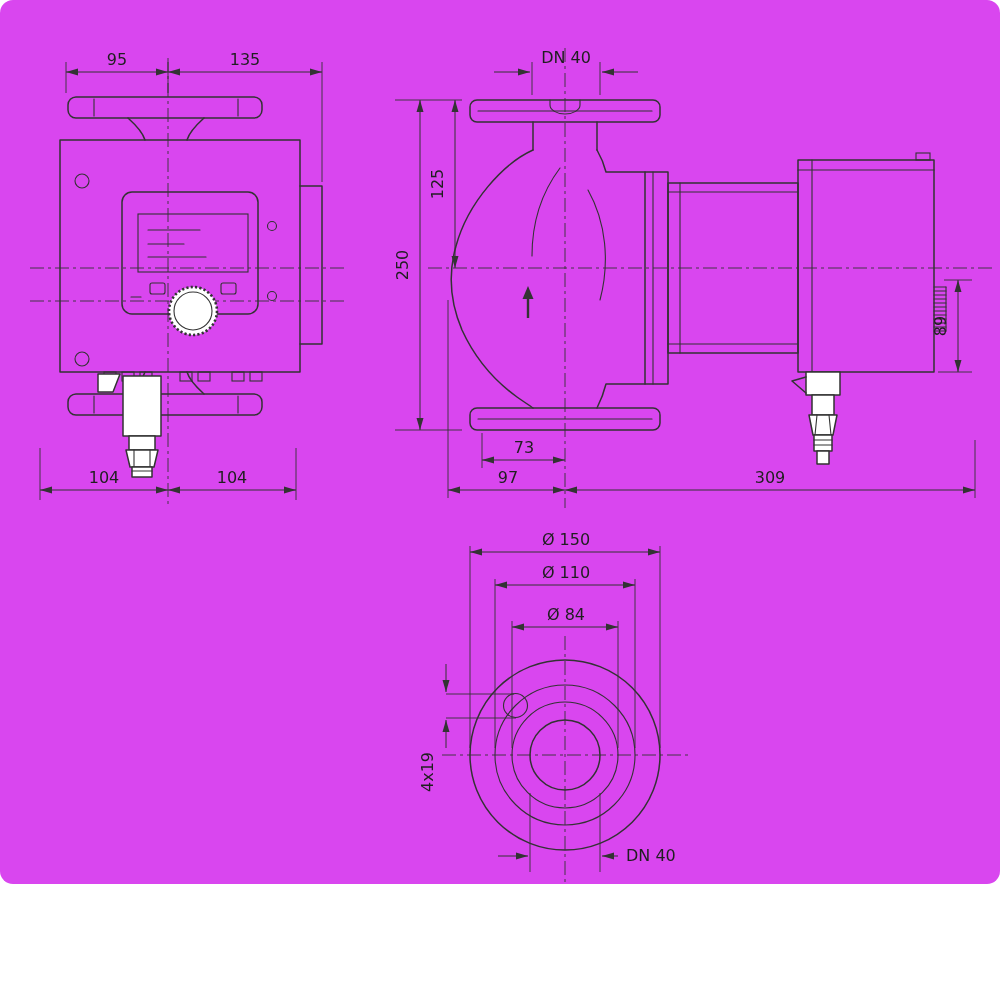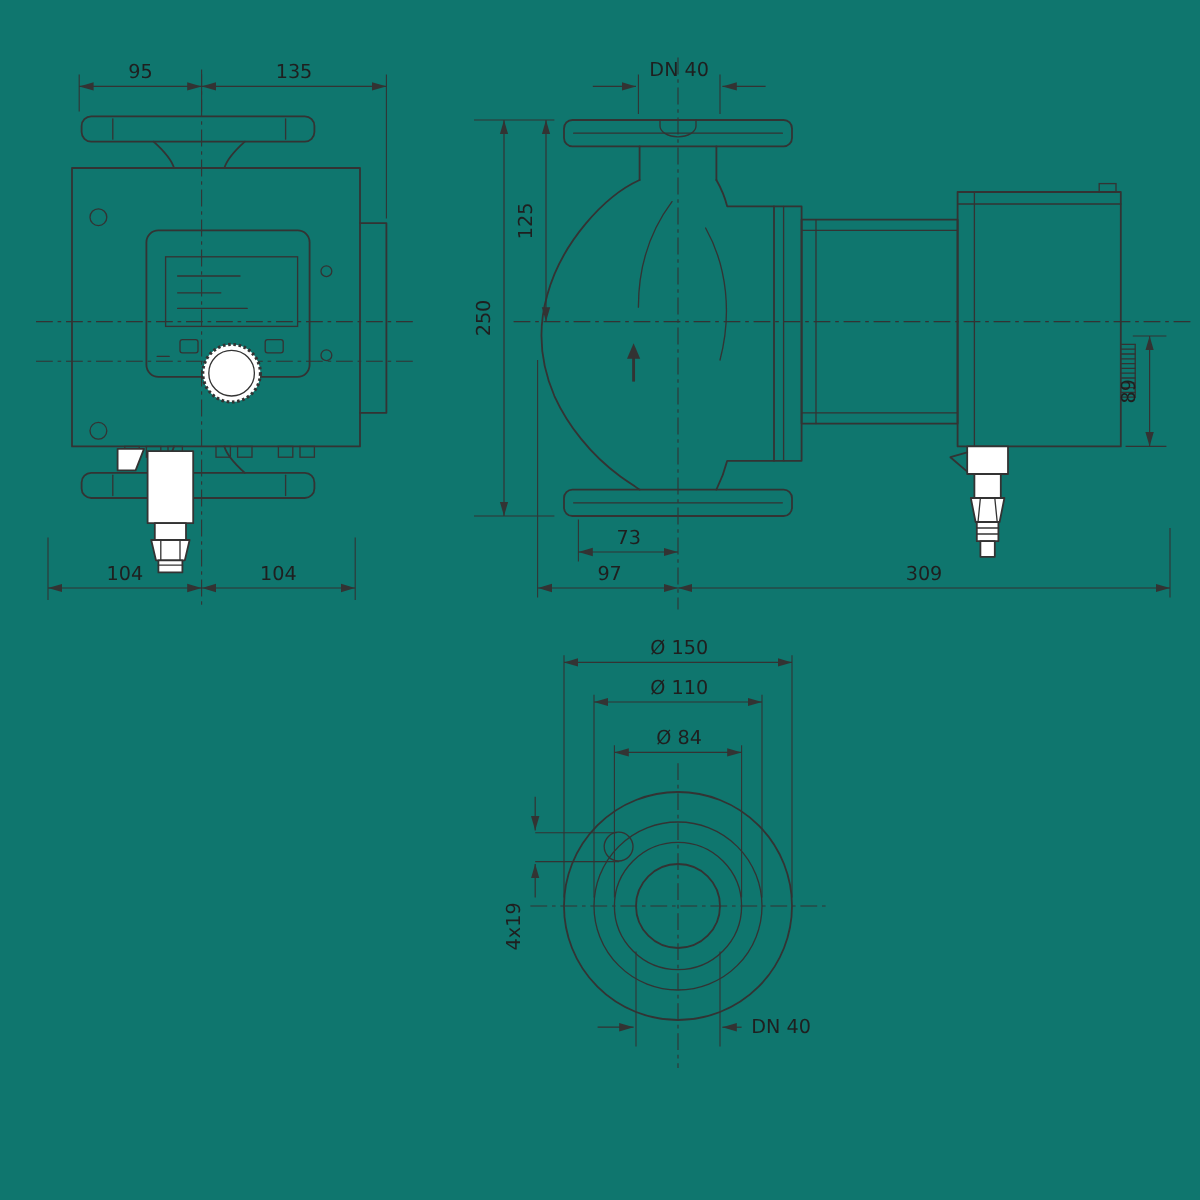--- a/index.html
+++ b/index.html
@@ -1,16 +1,16 @@
 <!DOCTYPE html>
 <html><head>
 <meta charset="utf-8">
 <style>
   html,body{margin:0;padding:0;background:#ffffff;}
-  .stage{width:1000px;height:1000px;background:#0f766e;position:relative;}
+  .stage{width:1000px;height:884px;background:#d946ef;position:relative;border-radius:13px;}
   svg{display:block;}
   .b{stroke:#333;fill:none;stroke-width:1.5;stroke-linecap:round;stroke-linejoin:round;}
   .bf{stroke:#333;fill:#fff;stroke-width:1.5;stroke-linejoin:round;}
   .t{stroke:#333;fill:none;stroke-width:1.1;stroke-linecap:round;}
   .d{stroke:#333;fill:none;stroke-width:1;}
   .e{stroke:#333;fill:none;stroke-width:0.9;}
   .cl{stroke:#333;fill:none;stroke-width:0.9;stroke-dasharray:14 4 3 4;}
   .knob{stroke:#333;fill:#fff;stroke-width:2.6;stroke-dasharray:2.2 2.2;}
   .dim-line{marker-start:url(#arr);marker-end:url(#arr);}
   .lbl{font-family:"DejaVu Sans",sans-serif;font-size:16px;fill:#1f1f1f;text-anchor:middle;}

